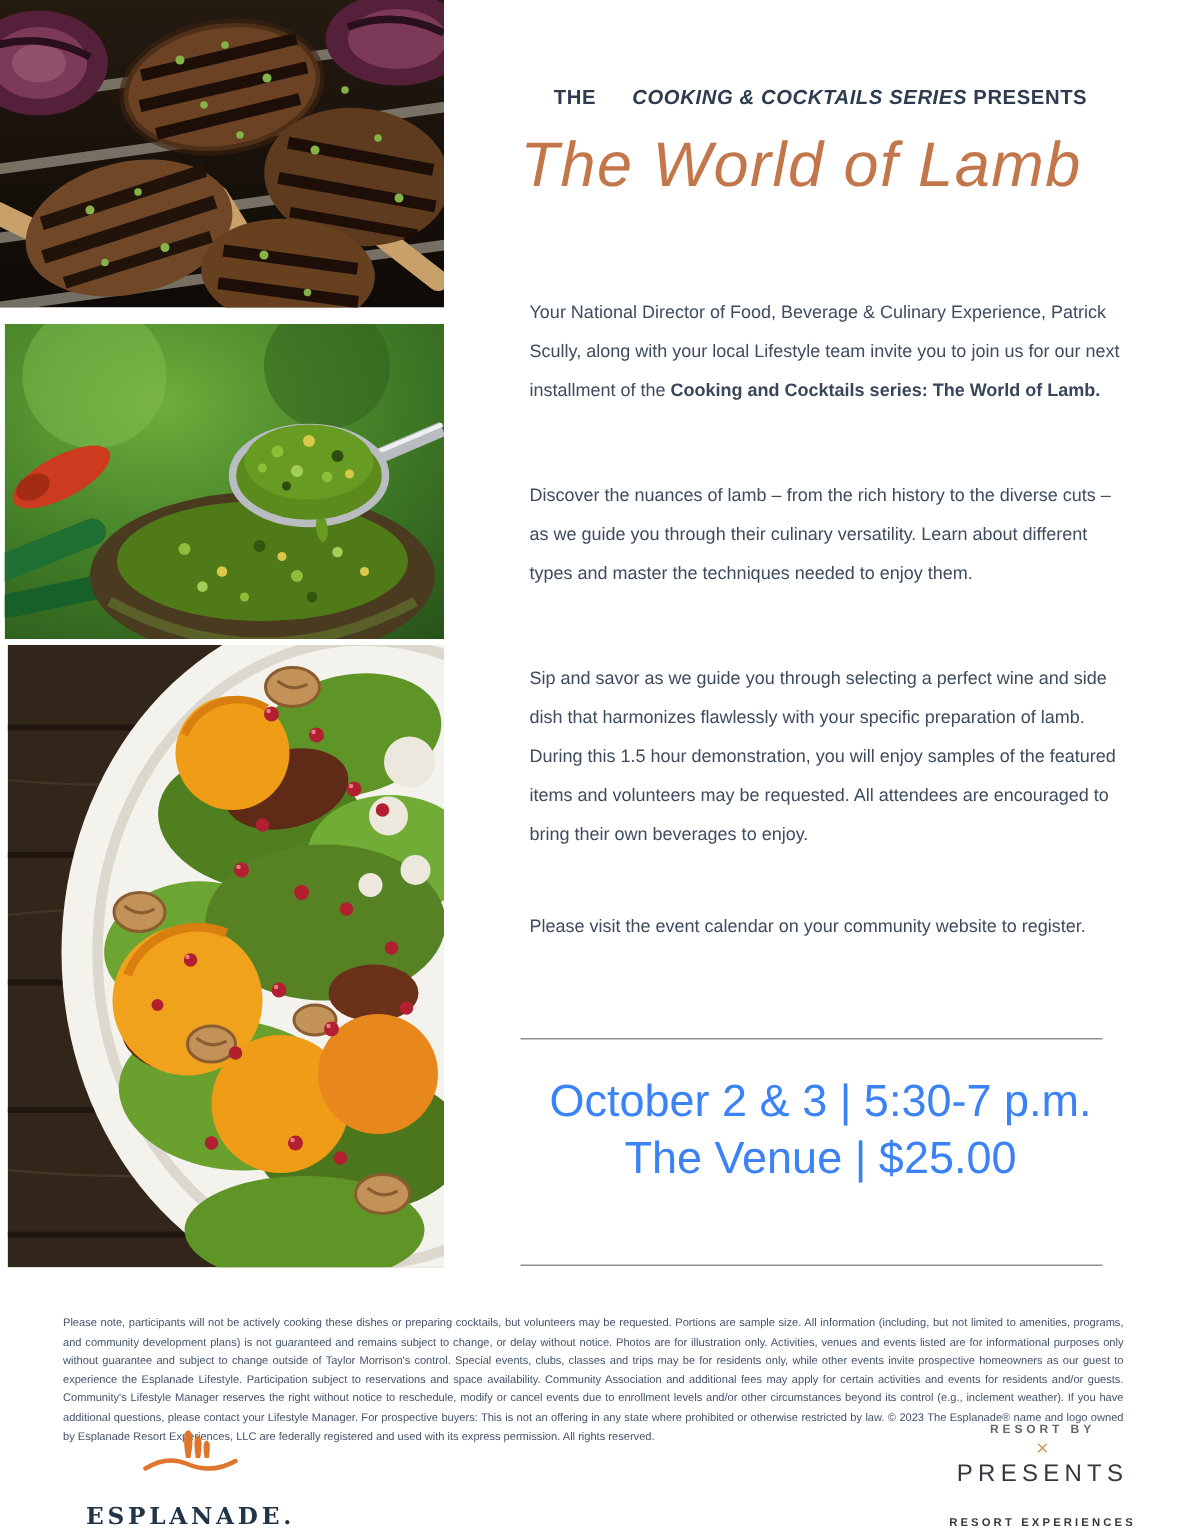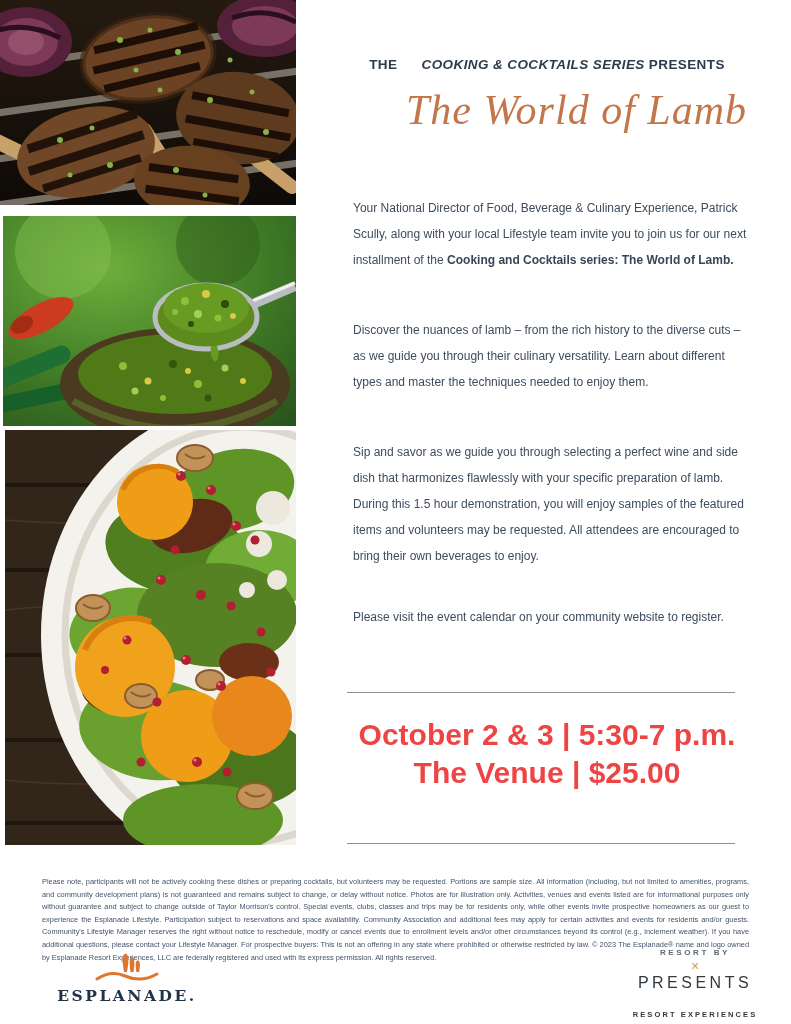--- a/index.html
+++ b/index.html
@@ -14,50 +14,50 @@
   .photo-2{left:3px;top:216px;width:293px;height:210px;}
   .photo-3{left:5px;top:430px;width:291px;height:415px;}
   
   .content{position:absolute;left:347px;top:0;width:400px;height:870px;}
   .series-line{
     position:absolute;top:57px;left:0;width:100%;text-align:center;
     font-size:13.5px;letter-spacing:.4px;color:#2d3c4e;font-weight:bold;
   }
   .series-line .it{font-style:italic;margin-left:20px;}
   .script-title{
-    position:absolute;top:84px;left:0;width:100%;text-align:right;
-    font-family:Liberation Serif, serif;font-style:italic;
+    position:absolute;top:84px;left:0;width:100%;text-align:left;
+    font-family:Liberation Sans, sans-serif;font-style:italic;
     font-size:42px;line-height:52px;color:#c2764a;letter-spacing:1px;
   }
   .para{
     position:absolute;left:6px;width:396px;
     font-size:12px;line-height:26px;color:#3d4c5e;
   }
   .para-1{top:183px;}
   .para-2{top:305px;}
   .para-3{top:427px;}
   .para-4{top:592px;}
   .para .b{font-weight:bold;color:#37465a;}
   .divider{position:absolute;left:0;width:388px;height:0;border-top:1px solid #8b9198;}
   .divider-top{top:692px;}
   .divider-bottom{top:843px;}
   .event-block{
     position:absolute;top:716px;left:0;width:100%;text-align:center;
-    color:#ef4444;font-size:30px;line-height:38px;font-weight:bold;
+    color:#3b82f6;font-size:30px;line-height:38px;font-weight:normal;
   }
   
   .disclaimer{
     position:absolute;left:42px;top:876px;width:707px;
     font-size:7.4px;line-height:12.6px;color:#42526a;text-align:justify;
   }
   
   .logo-left{position:absolute;left:52px;top:950px;width:150px;text-align:center;}
   .logo-left .logo-icon{display:block;margin:0 auto;}
   .logo-left .wordmark{
-    display:block;margin-top:2px;font-family:"DejaVu Serif",serif;
+    display:block;margin-top:17px;font-family:"DejaVu Serif",serif;
     font-size:15.5px;letter-spacing:2.5px;color:#223548;font-weight:600;
   }
   .logo-right{position:absolute;left:612px;top:948px;width:166px;text-align:center;}
   .logo-right .curated{font-size:8px;letter-spacing:2.6px;color:#63686d;font-weight:bold;}
   .logo-right .xmark{font-size:11px;color:#c8a55e;line-height:14px;margin:2px 0 1px 0;}
   .logo-right .brand{font-size:16px;letter-spacing:3.5px;color:#33393f;font-weight:500;}
   .logo-right .brand-sub{font-size:7.5px;letter-spacing:2.1px;color:#33393f;font-weight:bold;margin-top:18px;}
 </style>
 </head>
 <body>

